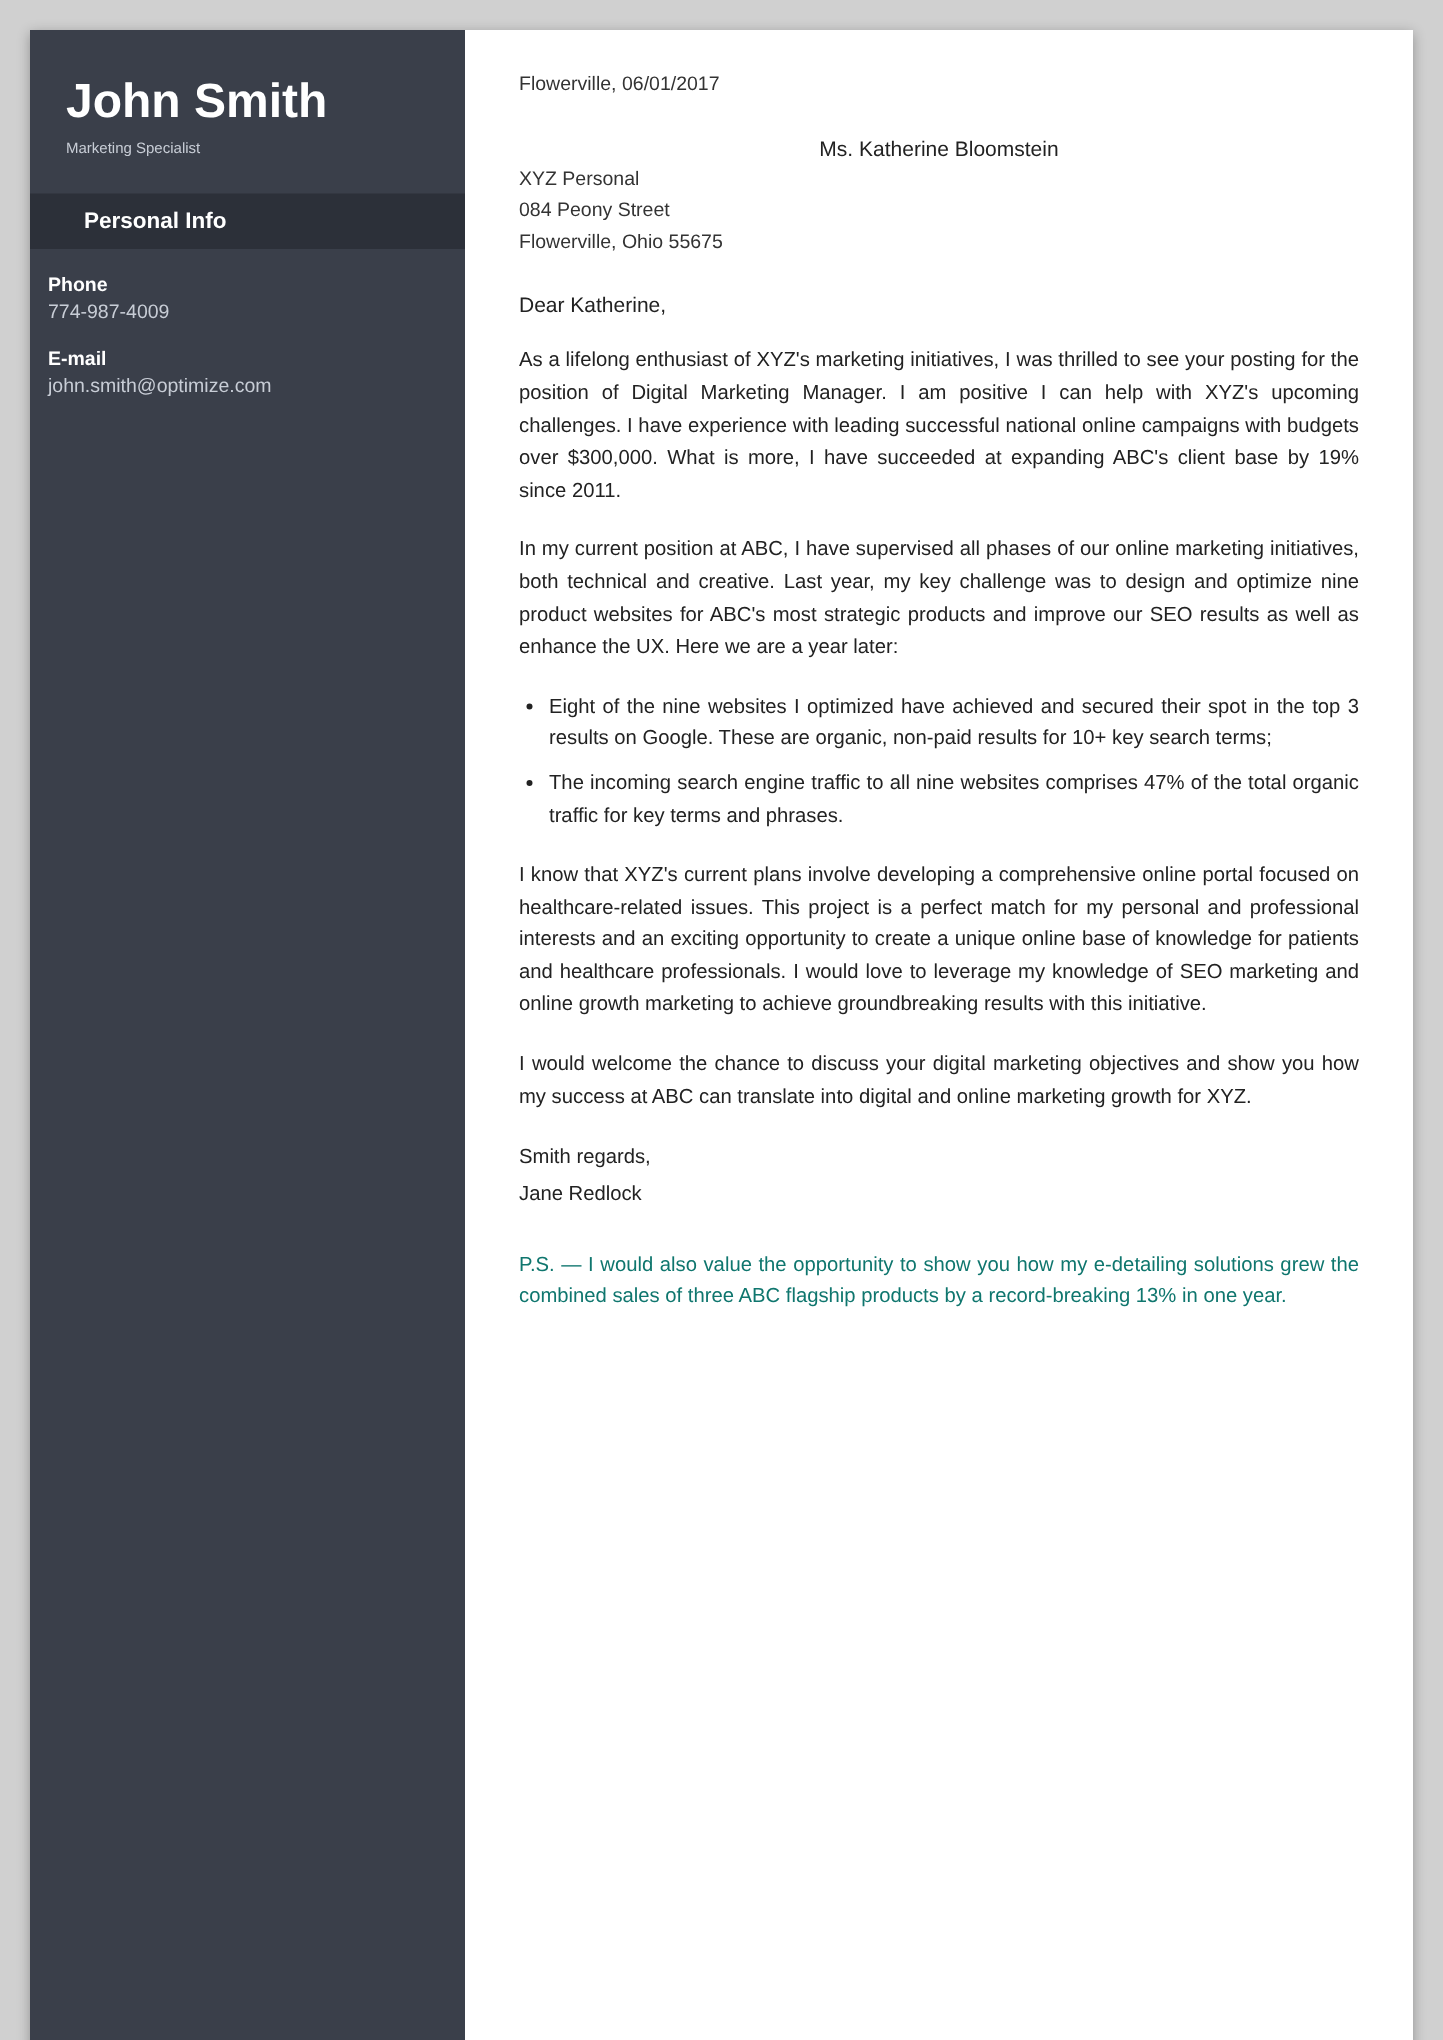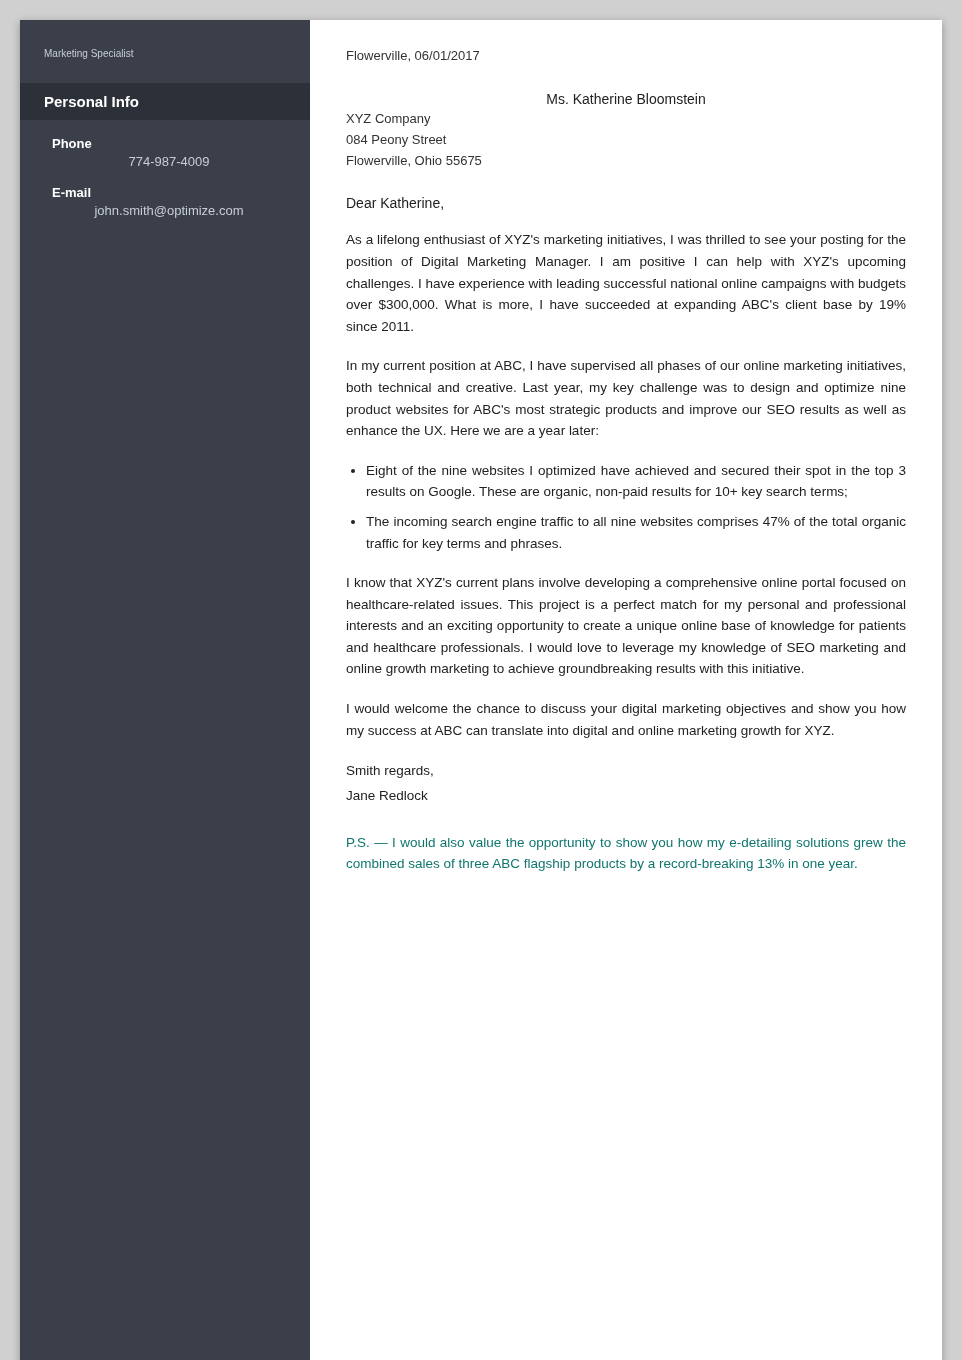--- a/index.html
+++ b/index.html
@@ -41,40 +41,39 @@
       line-height: 1.2;
       margin-bottom: 8px;
     }
     .sidebar-title {
       font-size: 10px;
       color: #c8cdd6;
       font-weight: normal;
     }
     .sidebar-section-header {
       background: #2c3039;
-      padding: 10px 24px;
+      padding: 10px 36px;
       font-size: 15px;
       font-weight: bold;
       color: #fff;
       margin-top: 4px;
       margin-bottom: 16px;
     }
     .sidebar-field {
-      padding: 0 24px 16px 32px;
+      padding: 0 24px 16px 12px;
     }
     .sidebar-field-label {
       font-weight: bold;
       font-size: 13px;
       color: #fff;
       margin-bottom: 3px;
     }
     .sidebar-field-value {
       font-size: 13px;
       color: #c8cdd6;
-      text-align: center;
     }
     .main-content {
       flex: 1;
       padding: 28px 36px 36px 36px;
       color: #222;
     }
     .date-line {
       font-size: 13px;
       color: #333;
       margin-bottom: 28px;
@@ -134,40 +133,41 @@
       text-align: justify;
     }
   </style>
 </head>
 <body>
 
 <div class="page">
 
   <div class="sidebar">
     <div class="sidebar-header">
+      <div class="sidebar-name">John Smith</div>
       <div class="sidebar-title">Marketing Specialist</div>
     </div>
     <div class="sidebar-section-header">Personal Info</div>
     <div class="sidebar-field">
       <div class="sidebar-field-label">Phone</div>
       <div class="sidebar-field-value">774-987-4009</div>
     </div>
     <div class="sidebar-field">
       <div class="sidebar-field-label">E-mail</div>
       <div class="sidebar-field-value">john.smith@optimize.com</div>
     </div>
   </div>
 
   <div class="main-content">
     <div class="date-line">Flowerville, 06/01/2017</div>
 
     <div>
       <div class="recipient-name">Ms. Katherine Bloomstein</div>
       <div class="recipient-address">
-        <span>XYZ Company</span><br>
+        <span>XYZ Personal</span><br>
         <span>084 Peony Street</span><br>
         <span>Flowerville, Ohio 55675</span>
       </div>
     </div>
 
     <div class="salutation">Dear Katherine,</div>
 
     <p class="body-paragraph">As a lifelong enthusiast of XYZ's marketing initiatives, I was thrilled to see your posting for the position of Digital Marketing Manager. I am positive I can help with XYZ's upcoming challenges. I have experience with leading successful national online campaigns with budgets over $300,000. What is more, I have succeeded at expanding ABC's client base by 19% since 2011.</p>
 
     <p class="body-paragraph">In my current position at ABC, I have supervised all phases of our online marketing initiatives, both technical and creative. Last year, my key challenge was to design and optimize nine product websites for ABC's most strategic products and improve our SEO results as well as enhance the UX. Here we are a year later:</p>

